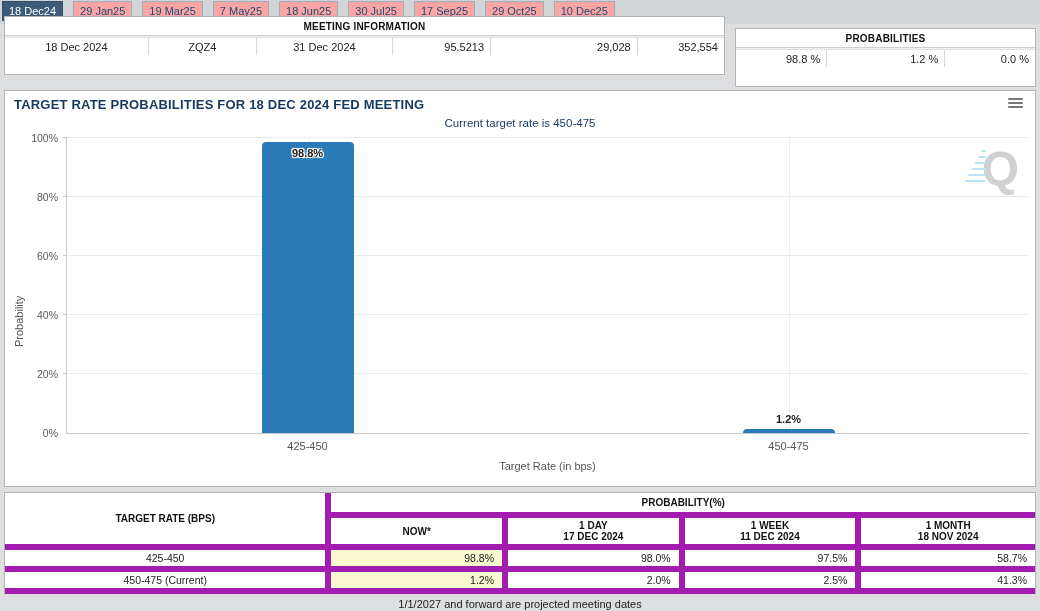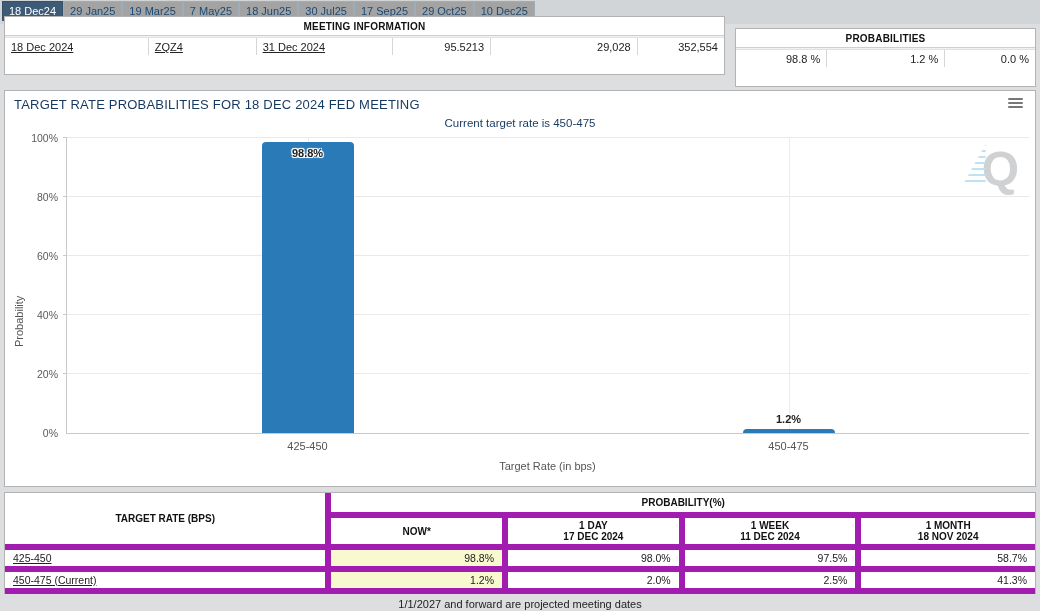--- a/index.html
+++ b/index.html
@@ -8,55 +8,55 @@
     font-family:"Liberation Sans", sans-serif;
     background:#dcdedf;
     position:relative;
     overflow:hidden;
     color:#222;
   }
   
   .tabbar {
     position:absolute; top:0; left:0; right:0; height:24px;
     background:#d2d5d7;
-    display:flex; align-items:flex-start; padding:1px 0 0 2px; gap:0;
+    display:flex; align-items:flex-start; padding:1px 0 0 2px; gap:10px;
   }
   .tab {
-    background:#a3a3a3; border:1px solid #9dadb9; color:#1c4a74;
+    background:#fca5a5; border:1px solid #9dadb9; color:#1c4a74;
     font-size:11px; padding:4px 6px 3px 6px; line-height:1; cursor:pointer;
     white-space:nowrap;
   }
   .tab.active { background:#3d5a76; border-color:#35506a; color:#fff; }
   
   .panel { position:absolute; background:#fff; border:1px solid #b3b3b3; }
   .p-title {
     text-align:center; font-weight:bold; font-size:10px; letter-spacing:.2px;
     padding:4px 0 3px 0; border-bottom:1px solid #cfcfcf; color:#111;
   }
   .p-spacer { height:2px; background:#f1f1f1; border-bottom:1px solid #e2e2e2; }
   .cols { display:flex; }
   .cols > div {
     border-right:1px solid #d6d6d6; font-size:10px; padding:3px 6px 2px 6px;
     overflow:hidden; white-space:nowrap;
   }
   .cols > div:last-child { border-right:none; }
   .hdr > div { font-weight:bold; text-align:center; border-bottom:1px solid #d6d6d6; color:#111; }
   .val > div { font-size:11px; }
-  .ctr { text-align:left;text-decoration:underline; }
+  .ctr { text-align:center; }
   .num { text-align:right; }
   #meeting-panel { left:4px; top:16px; width:721px; height:59px; }
   #prob-panel    { left:735px; top:28px; width:301px; height:59px; }
   
   .m1{width:20%;} .m2{width:15%;} .m3{width:19%;} .m4{width:13.6%;} .m5{width:20.4%;} .m6{width:12%;}
   
   .q1{width:30.5%;} .q2{width:39.5%;} .q3{width:30%;}
   
   #chart-panel { left:4px; top:90px; width:1032px; height:397px; }
   .chart-title {
-    position:absolute; top:6px; left:9px; font-size:13px; font-weight:normal;
+    position:absolute; top:6px; left:9px; font-size:13px; font-weight:bold;
     color:#16395f; letter-spacing:.2px;
   }
   .chart-menu { position:absolute; top:7px; right:12px; width:15px; cursor:pointer; }
   .chart-menu span { display:block; height:2px; background:#777; margin-bottom:2px; border-radius:1px; }
   .chart-subtitle {
     position:absolute; top:26px; left:0; right:0; text-align:center;
     font-size:11.5px; color:#16395f;
   }
   .y-title {
     position:absolute; left:8px; top:150px; height:160px;

